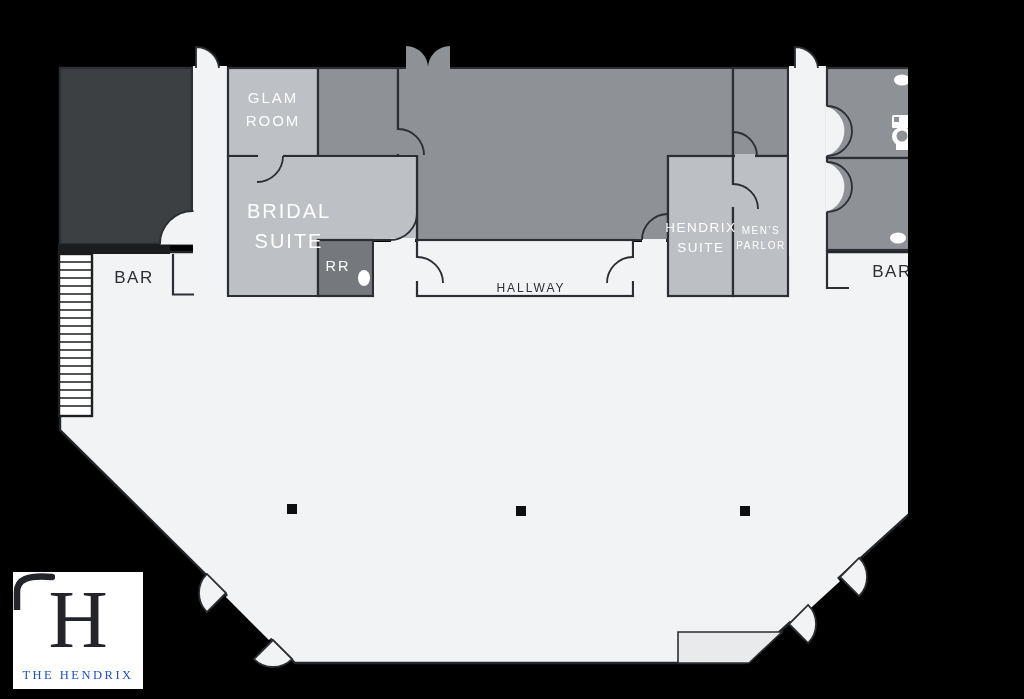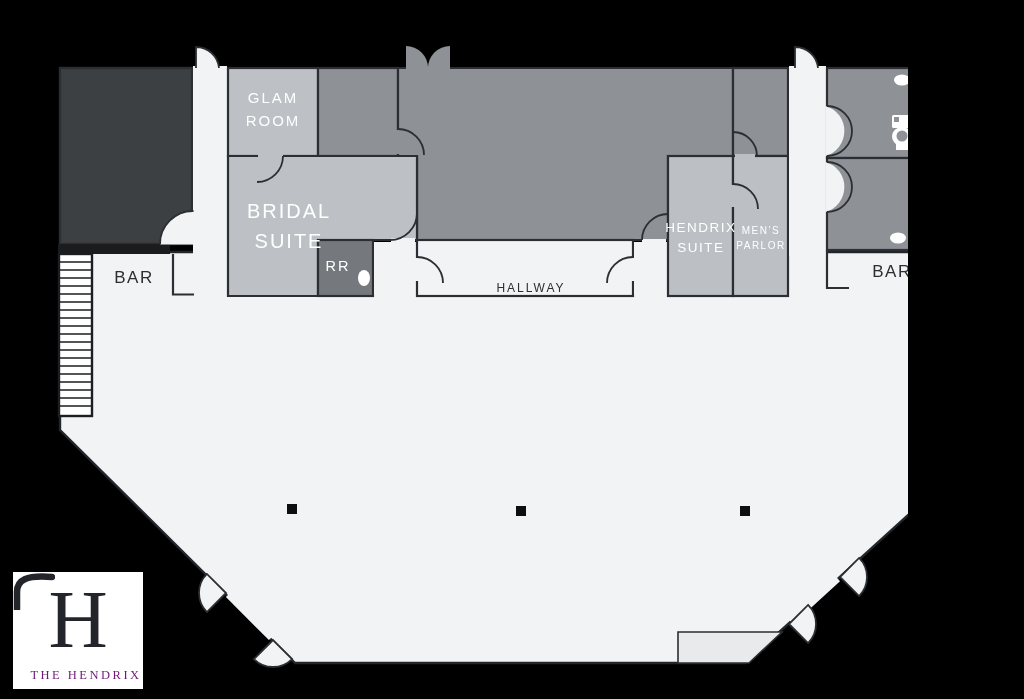--- a/index.html
+++ b/index.html
@@ -11,21 +11,21 @@
   .lbl-white{color:#ffffff;}
   .lbl-dark{color:#2b2e32;}
   .logo-box{position:absolute;left:13px;top:572px;width:130px;height:117px;
             background:#ffffff;}
   .logo-h{position:absolute;left:0;top:8px;width:130px;height:80px;line-height:80px;
           text-align:center;font-family:"Liberation Serif", serif;font-size:82px;
           color:#23252a;}
   .logo-flourish{position:absolute;left:88px;top:2px;}
   .logo-name{position:absolute;left:0;bottom:6px;width:130px;text-align:center;
              font-family:"Liberation Serif", serif;font-size:12.5px;letter-spacing:2.5px;
-             color:#701a75;padding-left:8px;}
+             color:#1d4ed8;}
 </style>
 </head>
 <body>
 
 <div class="plan">
 
 <svg width="1024" height="699" viewBox="0 0 1024 699">
   <defs>
     <g id="toilet">
       <rect x="-10" y="0" width="20" height="13" rx="1.5" fill="#ffffff"></rect>

